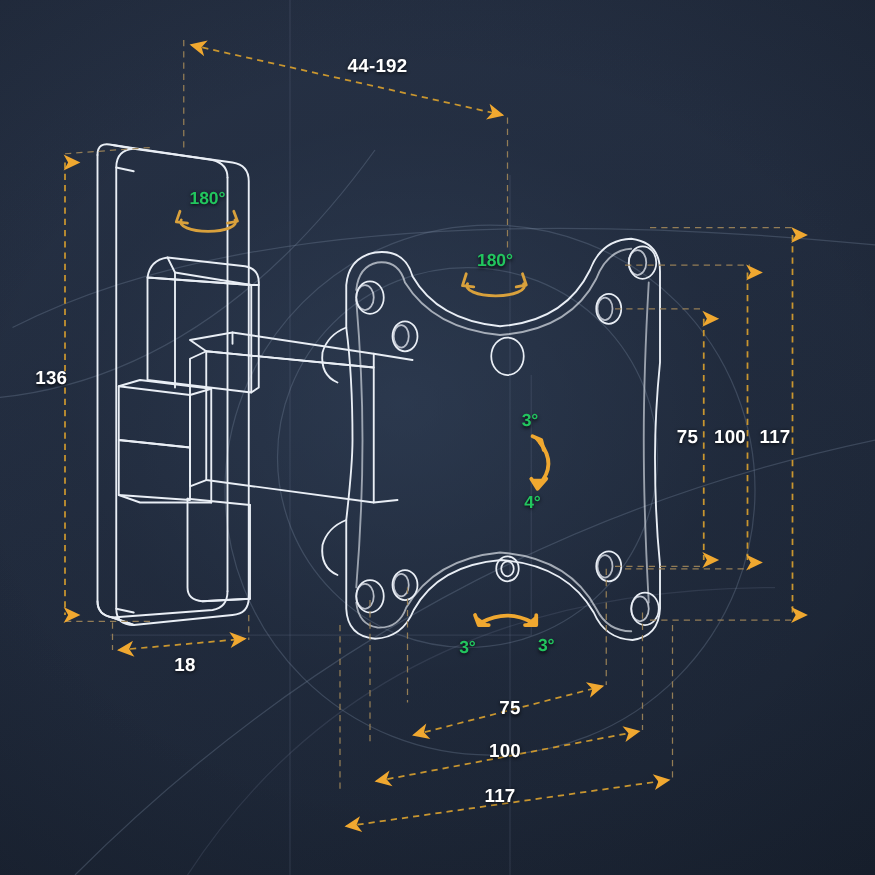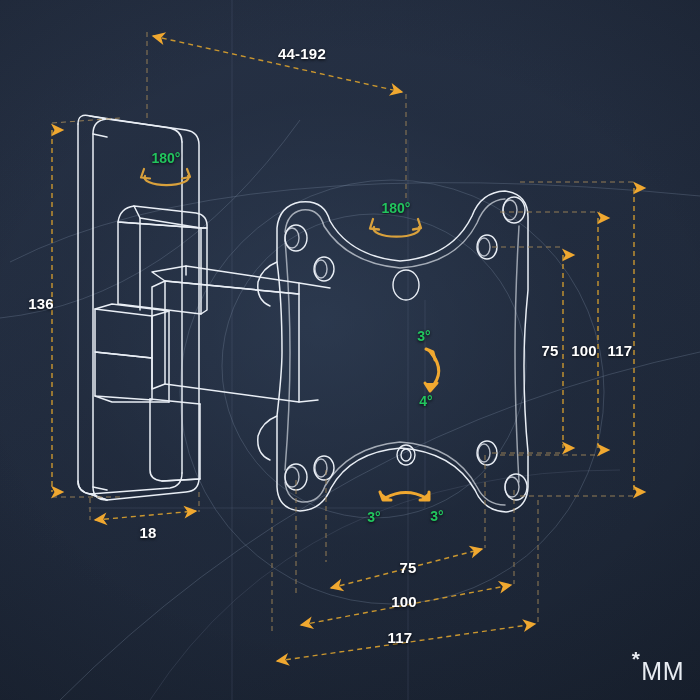--- a/index.html
+++ b/index.html
@@ -314,17 +314,14 @@
   <div class="dimlabel" style="left:400px; top:637px;">117</div>
 
   <div class="anglelabel" style="left:166px; top:158px;">180°</div>
   <div class="anglelabel" style="left:396px; top:208px;">180°</div>
   <div class="anglelabel" style="left:424px; top:336px;">3°</div>
   <div class="anglelabel" style="left:426px; top:401px;">4°</div>
   <div class="anglelabel" style="left:374px; top:517px;">3°</div>
   <div class="anglelabel" style="left:437px; top:516px;">3°</div>
 
 
-  <div id="unit-note">
-    <span class="star">*</span><span class="mm">MM</span>
-  </div>
 
 </div>
 
 </body></html>

